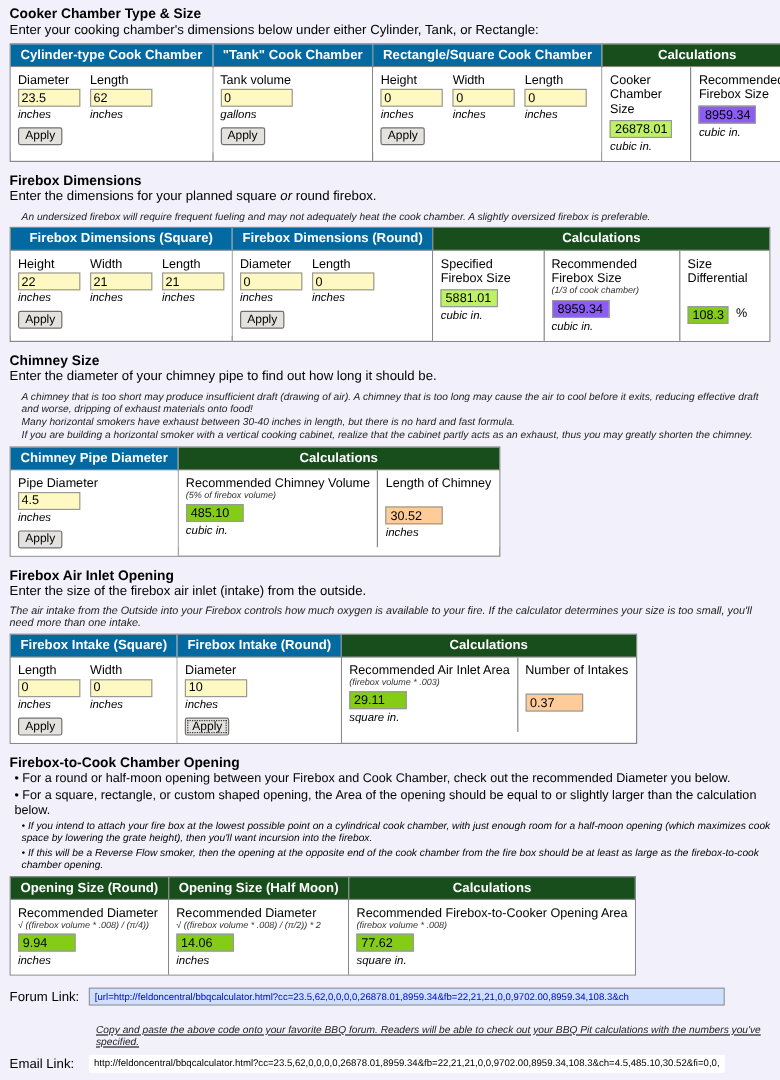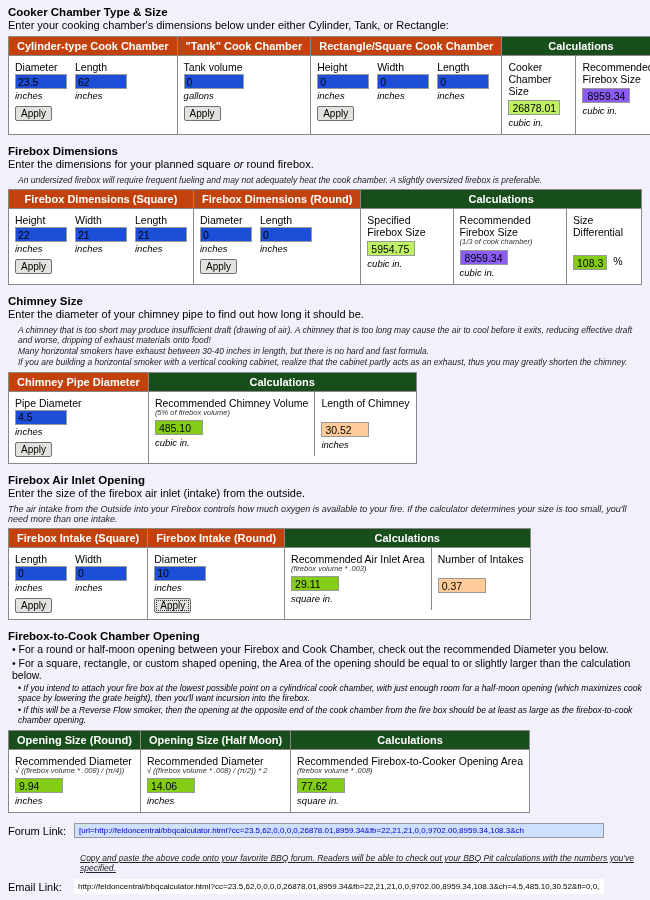--- a/index.html
+++ b/index.html
@@ -50,34 +50,34 @@
   .panel-head {
     background: #184d1c;
     color: #fff;
     font-weight: bold;
     font-size: 11px;
     text-align: center;
     padding: 3px 8px;
     border-bottom: 1px solid #888;
     white-space: nowrap;
   }
-  .panel-head.blue { background: #c2410c; }
+  .panel-head.blue { background: #0369a1; }
   .panel-body { padding: 5px 6px 6px 6px; background: #fff; }
   .fields { display: flex; gap: 8px; }
   .field { display: flex; flex-direction: column; }
   .field label {
     font-size: 10.5px;
     margin-bottom: 1px;
     white-space: nowrap;
   }
   input.txt {
     font-family: "Liberation Sans", sans-serif;
     font-size: 10.5px;
     border: 1px solid #999;
-    background: #1d4ed8;
+    background: #fef9c3;
     padding: 0 2px;
     height: 15px;
     width: 52px;
   }
   input.txt.wide { width: 60px; }
   .units { font-size: 9.5px; font-style: italic; margin-top: 1px; }
   .btn {
     margin-top: 5px;
     font-family: "Liberation Sans", sans-serif;
     font-size: 10px;
@@ -279,21 +279,21 @@
         </div>
         <button class="btn">Apply</button>
       </div>
     </div>
 
     <div class="panel">
       <div class="panel-head">Calculations</div>
       <div class="calc-body">
         <div class="calc-cell">
           <div class="calc-label">Specified Firebox Size</div>
-          <div class="out cyan">5954.75</div>
+          <div class="out cyan">5881.01</div>
           <div class="out-units">cubic in.</div>
         </div>
         <div class="calc-cell">
           <div class="calc-label">Recommended Firebox Size</div>
           <div class="calc-sub">(1/3 of cook chamber)</div>
           <div class="out green">8959.34</div>
           <div class="out-units">cubic in.</div>
         </div>
         <div class="calc-cell">
           <div class="calc-label">Size Differential</div>

